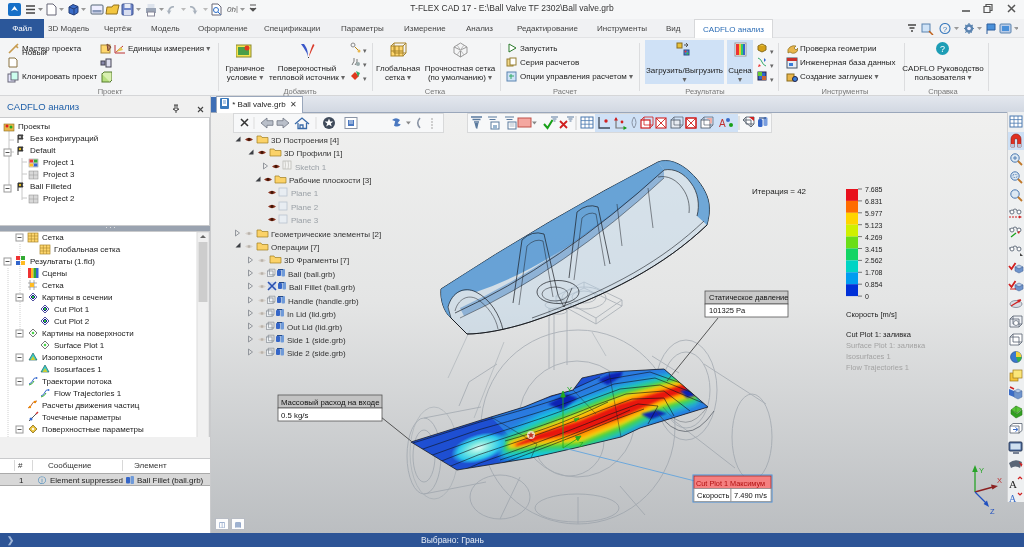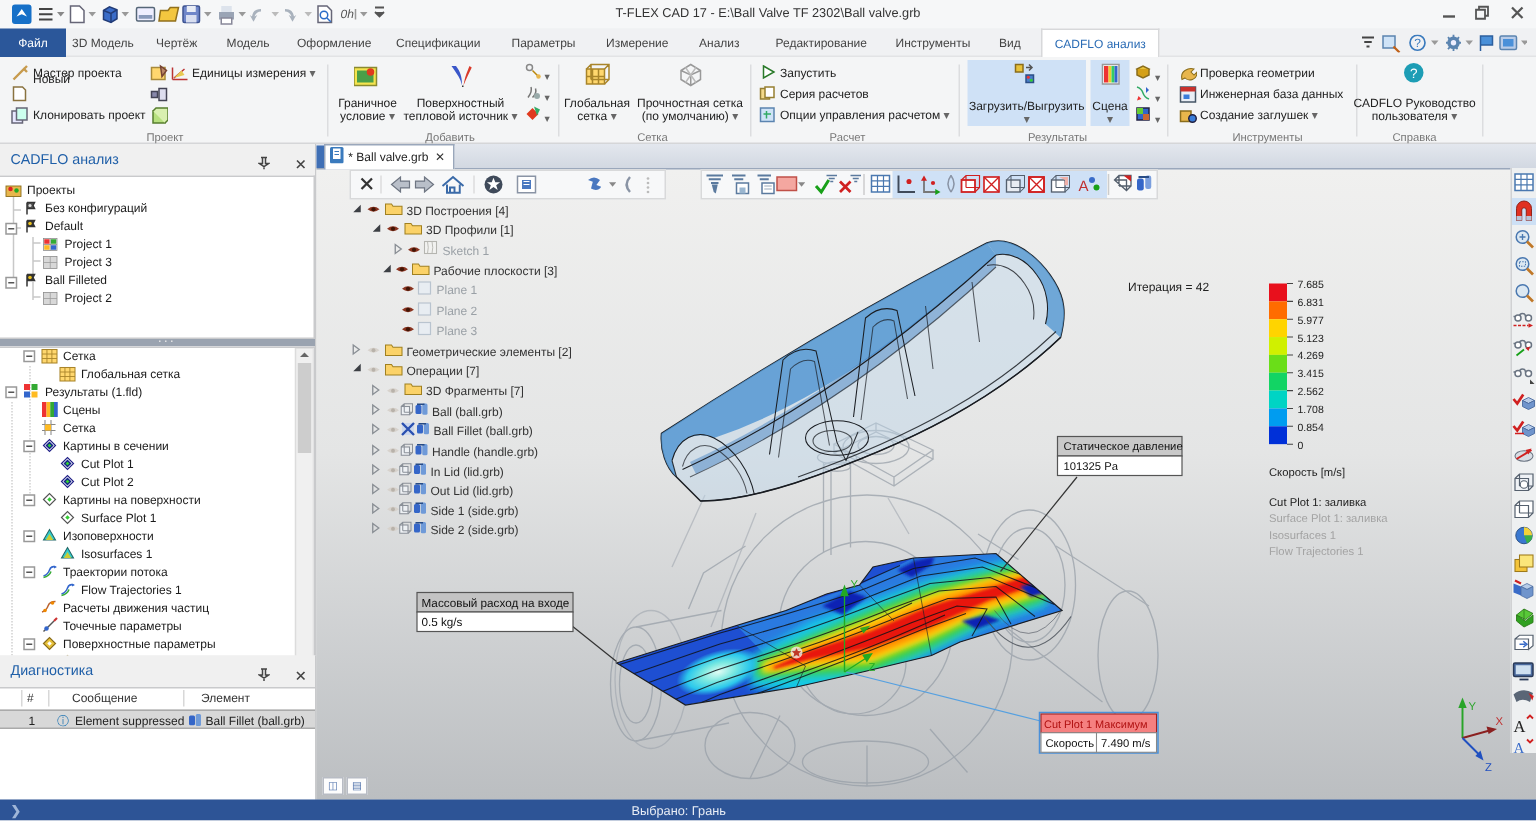--- a/index.html
+++ b/index.html
@@ -484,25 +484,20 @@
             <text x="54" y="224">Surface Parameters 2</text>
         </g>
         <rect x="197" y="0" width="12" height="225" fill="#f0f0f0" stroke="#dcdcdc" stroke-width="1"></rect>
         <path d="M200 6 l3-3 3 3z" fill="#666"></path>
         <path d="M200 219 l3 3 3-3z" fill="#666"></path>
         <rect x="198.5" y="10" width="9" height="60" fill="#cdcdcd"></rect>
       </svg>
     </div>
   </div>
   <div id="diag">
-    <div class="phead">Диагностика<span class="phico"><svg width="8" height="9" viewBox="0 0 8 9">
-            <path d="M2 1 h4 M3 1 v4 h-2 l3 2 3-2 h-2 V1 M4 7 v2" stroke="#444" fill="none"></path>
-          </svg> &nbsp;<svg width="7" height="7" viewBox="0 0 7 7">
-            <path d="M1 1 L6 6 M6 1 L1 6" stroke="#444" stroke-width="1.1"></path>
-          </svg></span></div>
     <div id="diagtbl">
       <div class="dhead" style="left:18px;">#</div>
       <div class="dhead" style="left:48px;">Сообщение</div>
       <div class="dhead" style="left:134px;">Элемент</div>
       <div class="dvline" style="left:14px;"></div>
       <div class="dvline" style="left:32px;"></div>
       <div class="dvline" style="left:122px;"></div>
       <div class="drow">
         <span style="position:absolute;left:19px;">1</span>
         <span style="position:absolute;left:38px;color:#2a7ab5;">ⓘ</span>

